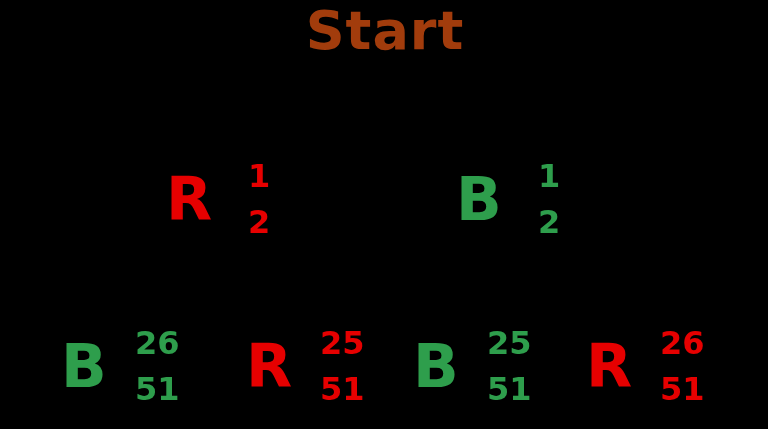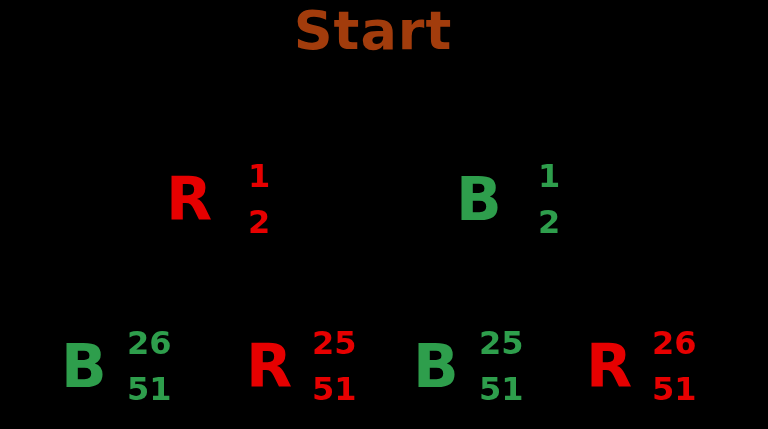--- a/index.html
+++ b/index.html
@@ -8,21 +8,21 @@
     position: relative;
     width: 768px;
     height: 429px;
     background: #000000;
     overflow: hidden;
     font-family: "DejaVu Sans", "Liberation Sans", sans-serif;
   }
   .title {
     position: absolute;
     top: 4px;
-    left: 0;
+    left: 12px;
     width: 746px;
     text-align: center;
     font-size: 54px;
     font-weight: bold;
     letter-spacing: 1px;
     line-height: 1;
   }
   .node {
     position: absolute;
     display: flex;
@@ -39,21 +39,21 @@
   .node .fraction {
     display: flex;
     flex-direction: column;
     align-items: center;
     font-size: 32px;
     font-weight: bold;
     line-height: 1;
     gap: 14px;
   }
   .row2 .fraction { margin-left: 36px; }
-  .row3 .fraction { margin-left: 20px; }
+  .row3 .fraction { margin-left: 28px; }
 
   
   .n-r1 { left: 166px; top: 160px; }
   .n-b1 { left: 456px; top: 160px; }
   .n-b2a { left: 61px;  top: 327px; }
   .n-r2a { left: 246px; top: 327px; }
   .n-b2b { left: 413px; top: 327px; }
   .n-r2b { left: 586px; top: 327px; }
 </style>
 </head>

